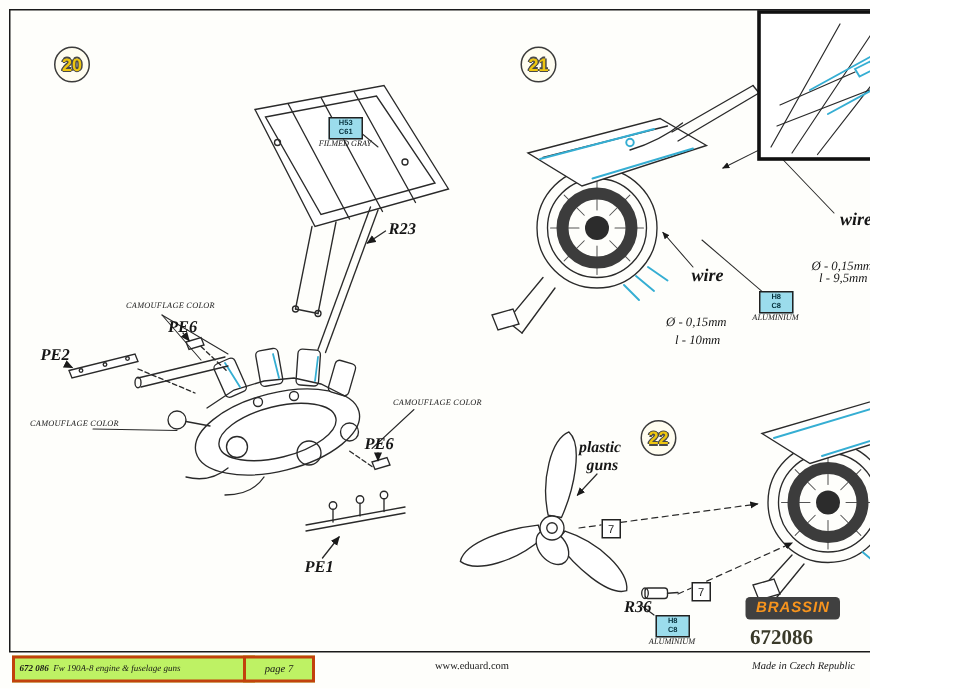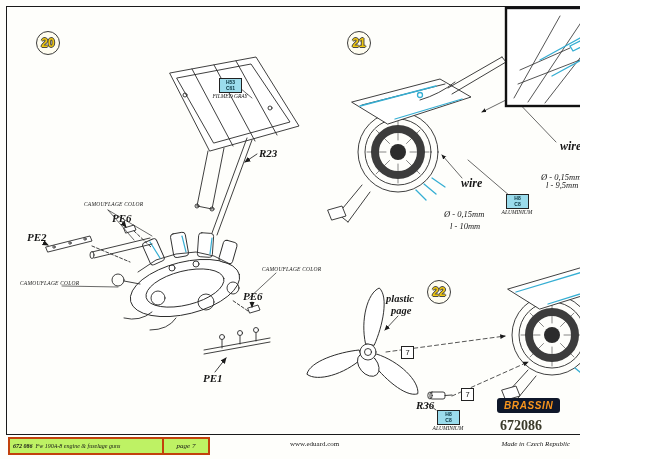--- a/index.html
+++ b/index.html
@@ -16,21 +16,21 @@
   .lbl-tiny{position:absolute;font-style:italic;font-size:5.5px;letter-spacing:.2px;white-space:nowrap;}
   .wire-t{position:absolute;font-style:italic;font-weight:bold;font-size:12px;}
   .wire-s{position:absolute;font-style:italic;font-size:8.5px;white-space:nowrap;margin-top:20px;}
   .plastic{position:absolute;font-style:italic;font-weight:bold;font-size:10.5px;}
   .chip{position:absolute;width:21px;background:#9bdcec;border:1px solid #222;
         font-family:"Liberation Sans",sans-serif;font-weight:bold;font-size:5px;line-height:5.5px;
         text-align:center;color:#06323e;padding:1px 0;}
   .chip-cap{position:absolute;font-style:italic;font-size:5.5px;text-align:center;white-space:nowrap;}
   .pref{position:absolute;width:11px;height:11px;border:1px solid #222;background:#fff;
         font-family:"Liberation Sans",sans-serif;font-size:7.5px;display:flex;align-items:center;justify-content:center;}
-  .brassin{position:absolute;background:#0f172a;color:#f7941d;border-radius:3px;
+  .brassin{position:absolute;background:#404040;color:#f7941d;border-radius:3px;
         font-family:"Liberation Sans",sans-serif;font-weight:bold;font-style:italic;font-size:10px;
         letter-spacing:.6px;padding:2px 7px;}
   .brassin-num{position:absolute;font-weight:bold;font-size:14px;color:#3a3a2a;}
   .fbox{position:absolute;top:437px;height:14px;border:2px solid #c2410c;background:#bef264;
         display:flex;align-items:center;padding:0 3px;font-size:6px;font-style:italic;gap:3px;white-space:nowrap;}
   .ftext{position:absolute;top:440px;font-size:7px;white-space:nowrap;}
   .fcat{font-weight:bold;}
 </style>
 </head>
 <body>
@@ -283,21 +283,21 @@
   <div class="chip" style="left:506px;top:194px;">
     <div>H8</div>
     <div>C8</div>
   </div>
   <div class="chip-cap" style="left:494px;top:209px;width:46px;">ALUMINIUM</div>
 
   <div class="step-circle" style="left:427px;top:252px;margin-top:28px;">
       <span>22</span>
     </div>
   <div class="plastic" style="left:386px;top:293px;">plastic</div>
-  <div class="plastic" style="left:391px;top:305px;">page</div>
+  <div class="plastic" style="left:391px;top:305px;">guns</div>
   <div class="pref" style="left:401px;top:346px;">7</div>
   <div class="pref" style="left:461px;top:388px;">7</div>
   <div class="lbl-part" style="left:416px;top:399px;">R36</div>
   <div class="chip" style="left:437px;top:410px;">
     <div>H8</div>
     <div>C8</div>
   </div>
   <div class="chip-cap" style="left:425px;top:425px;width:46px;">ALUMINIUM</div>
   <div class="brassin" style="left:497px;top:398px;">BRASSIN</div>
   <div class="brassin-num" style="left:500px;top:418px;">672086</div>

